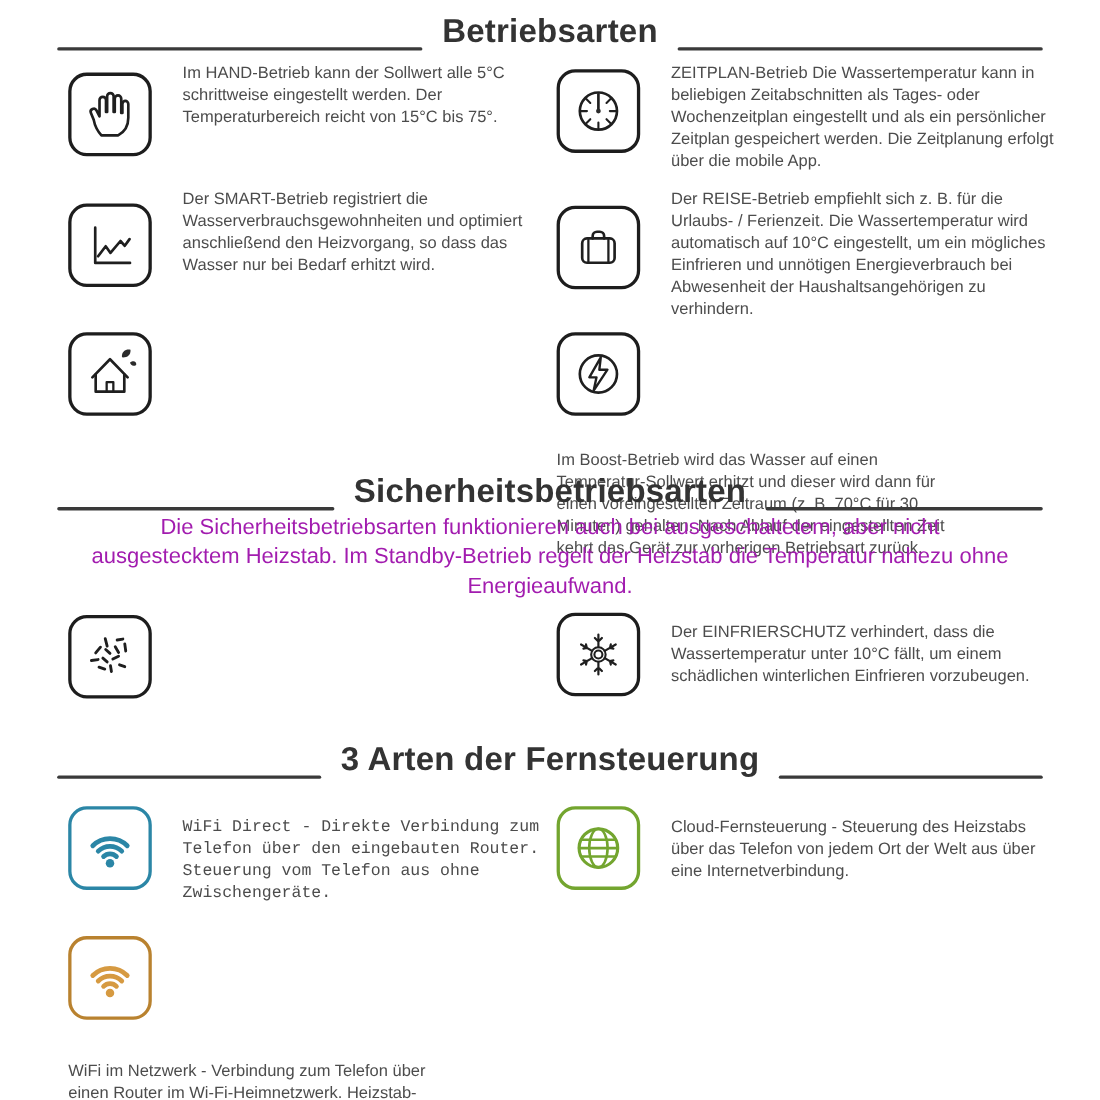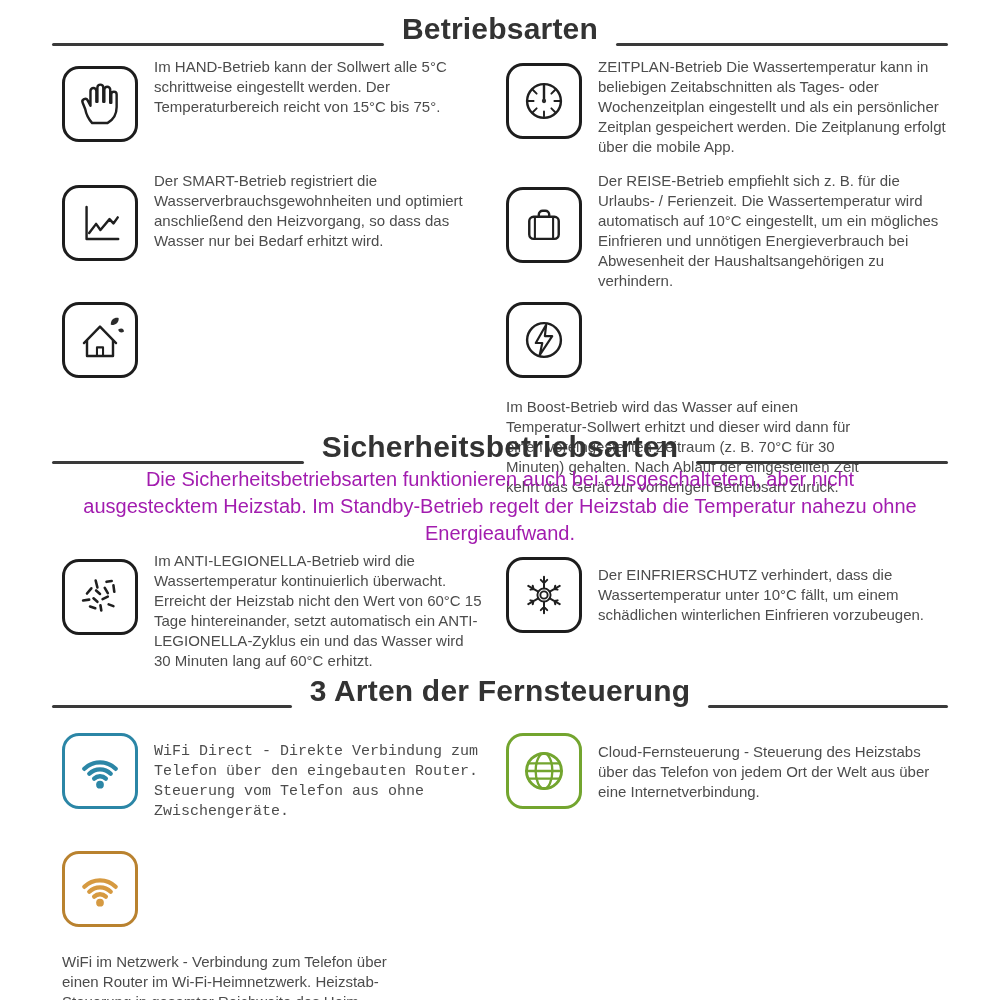--- a/index.html
+++ b/index.html
@@ -9,21 +9,21 @@
     position:relative;overflow:hidden;
   }
   .hdr{position:absolute;left:52px;right:52px;display:flex;align-items:flex-end;gap:18px;}
   .hdr .rule{flex:1;height:3px;background:#3a3a3a;border-radius:2px;}
   .hdr .t{font-size:30px;font-weight:bold;color:#333333;white-space:nowrap;letter-spacing:.2px;}
   #hdr1{top:12px;}
   #hdr2{top:430px;}
   #hdr3{top:674px;}
   .intro{position:absolute;top:466px;left:78px;right:78px;text-align:center;
          font-size:20px;line-height:1.36;color:#a21caf;}
-  .item{position:absolute;display:flex;gap:16px;align-items:flex-start;}
+  .item{position:absolute;display:flex;gap:28px;align-items:flex-start;}
   .ibox{width:76px;height:76px;box-sizing:border-box;flex:none;border-radius:17px;
         border:3.4px solid #1d1d1d;display:flex;align-items:center;justify-content:center;background:#fff;}
   .ibox.blue{border-color:#2b86a6;border-width:3px;}
   .ibox.green{border-color:#73a52f;border-width:3px;}
   .ibox.orange{border-color:#b9822f;border-width:3px;}
   .item p{margin:0;font-size:15px;line-height:1.34;color:#4c4c4c;}
   svg{display:block;}
   .stk{fill:none;stroke:#1f1f1f;stroke-width:2.8;stroke-linecap:round;stroke-linejoin:round;}
   .fil{fill:#2b2b2b;stroke:none;}
   .stk-blue{fill:none;stroke:#2b86a6;stroke-width:4.8;stroke-linecap:round;}
@@ -113,21 +113,20 @@
     <div class="rule"></div>
   </div>
   <div class="intro">Die Sicherheitsbetriebsarten funktionieren auch bei ausgeschaltetem, aber nicht ausgestecktem Heizstab. Im Standby-Betrieb regelt der Heizstab die Temperatur nahezu ohne Energieaufwand.</div>
 
   <div class="item" style="left:62px;top:549px;">
     <div class="ibox" style="margin-top:10px;">
       <svg width="52" height="52" viewBox="0 0 60 60">
         <path class="stk" style="stroke-width:3" d="M25 11 L27 19 M37.5 12.5 L43.5 11.5 M15 26 L20 20 M25.5 22.5 L30 26.5 M35.5 19.5 L39 25.5 M45.5 16.5 L46.5 24 M10.5 34 L17.5 33 M22.5 31.5 L27 35.5 M33 32.5 L39 29.5 M18.5 41 L24.5 43 M30.5 39.5 L31.5 45.5 M40 38.5 L45.5 40.5"></path>
       </svg>
     </div>
-    <p style="width:328px;margin-top:2px;">Im ANTI-LEGIONELLA-Betrieb wird die Wassertemperatur kontinuierlich überwacht. Erreicht der Heizstab nicht den Wert von 60°C 15 Tage hintereinander, setzt automatisch ein ANTI-LEGIONELLA-Zyklus ein und das Wasser wird 30 Minuten lang auf 60°C erhitzt.</p>
   </div>
 
   <div class="item" style="left:506px;top:549px;">
     <div class="ibox" style="margin-top:8px;">
       <svg width="52" height="52" viewBox="0 0 60 60">
         <circle class="stk" style="stroke-width:2.2" cx="30" cy="30" r="4.2"></circle>
         <circle class="stk" style="stroke-width:2.2" cx="30" cy="30" r="7.6"></circle>
         <path class="stk" style="stroke-width:2.3" d="M30 22.4 L30 9 M26.3 12.6 L30 16.3 M33.7 12.6 L30 16.3
           M30 37.6 L30 51 M26.3 47.4 L30 43.7 M33.7 47.4 L30 43.7
           M36.6 26.2 L48.2 19.5 M43 19.4 L42.1 23.1 M45.7 23.8 L42.1 23.1

